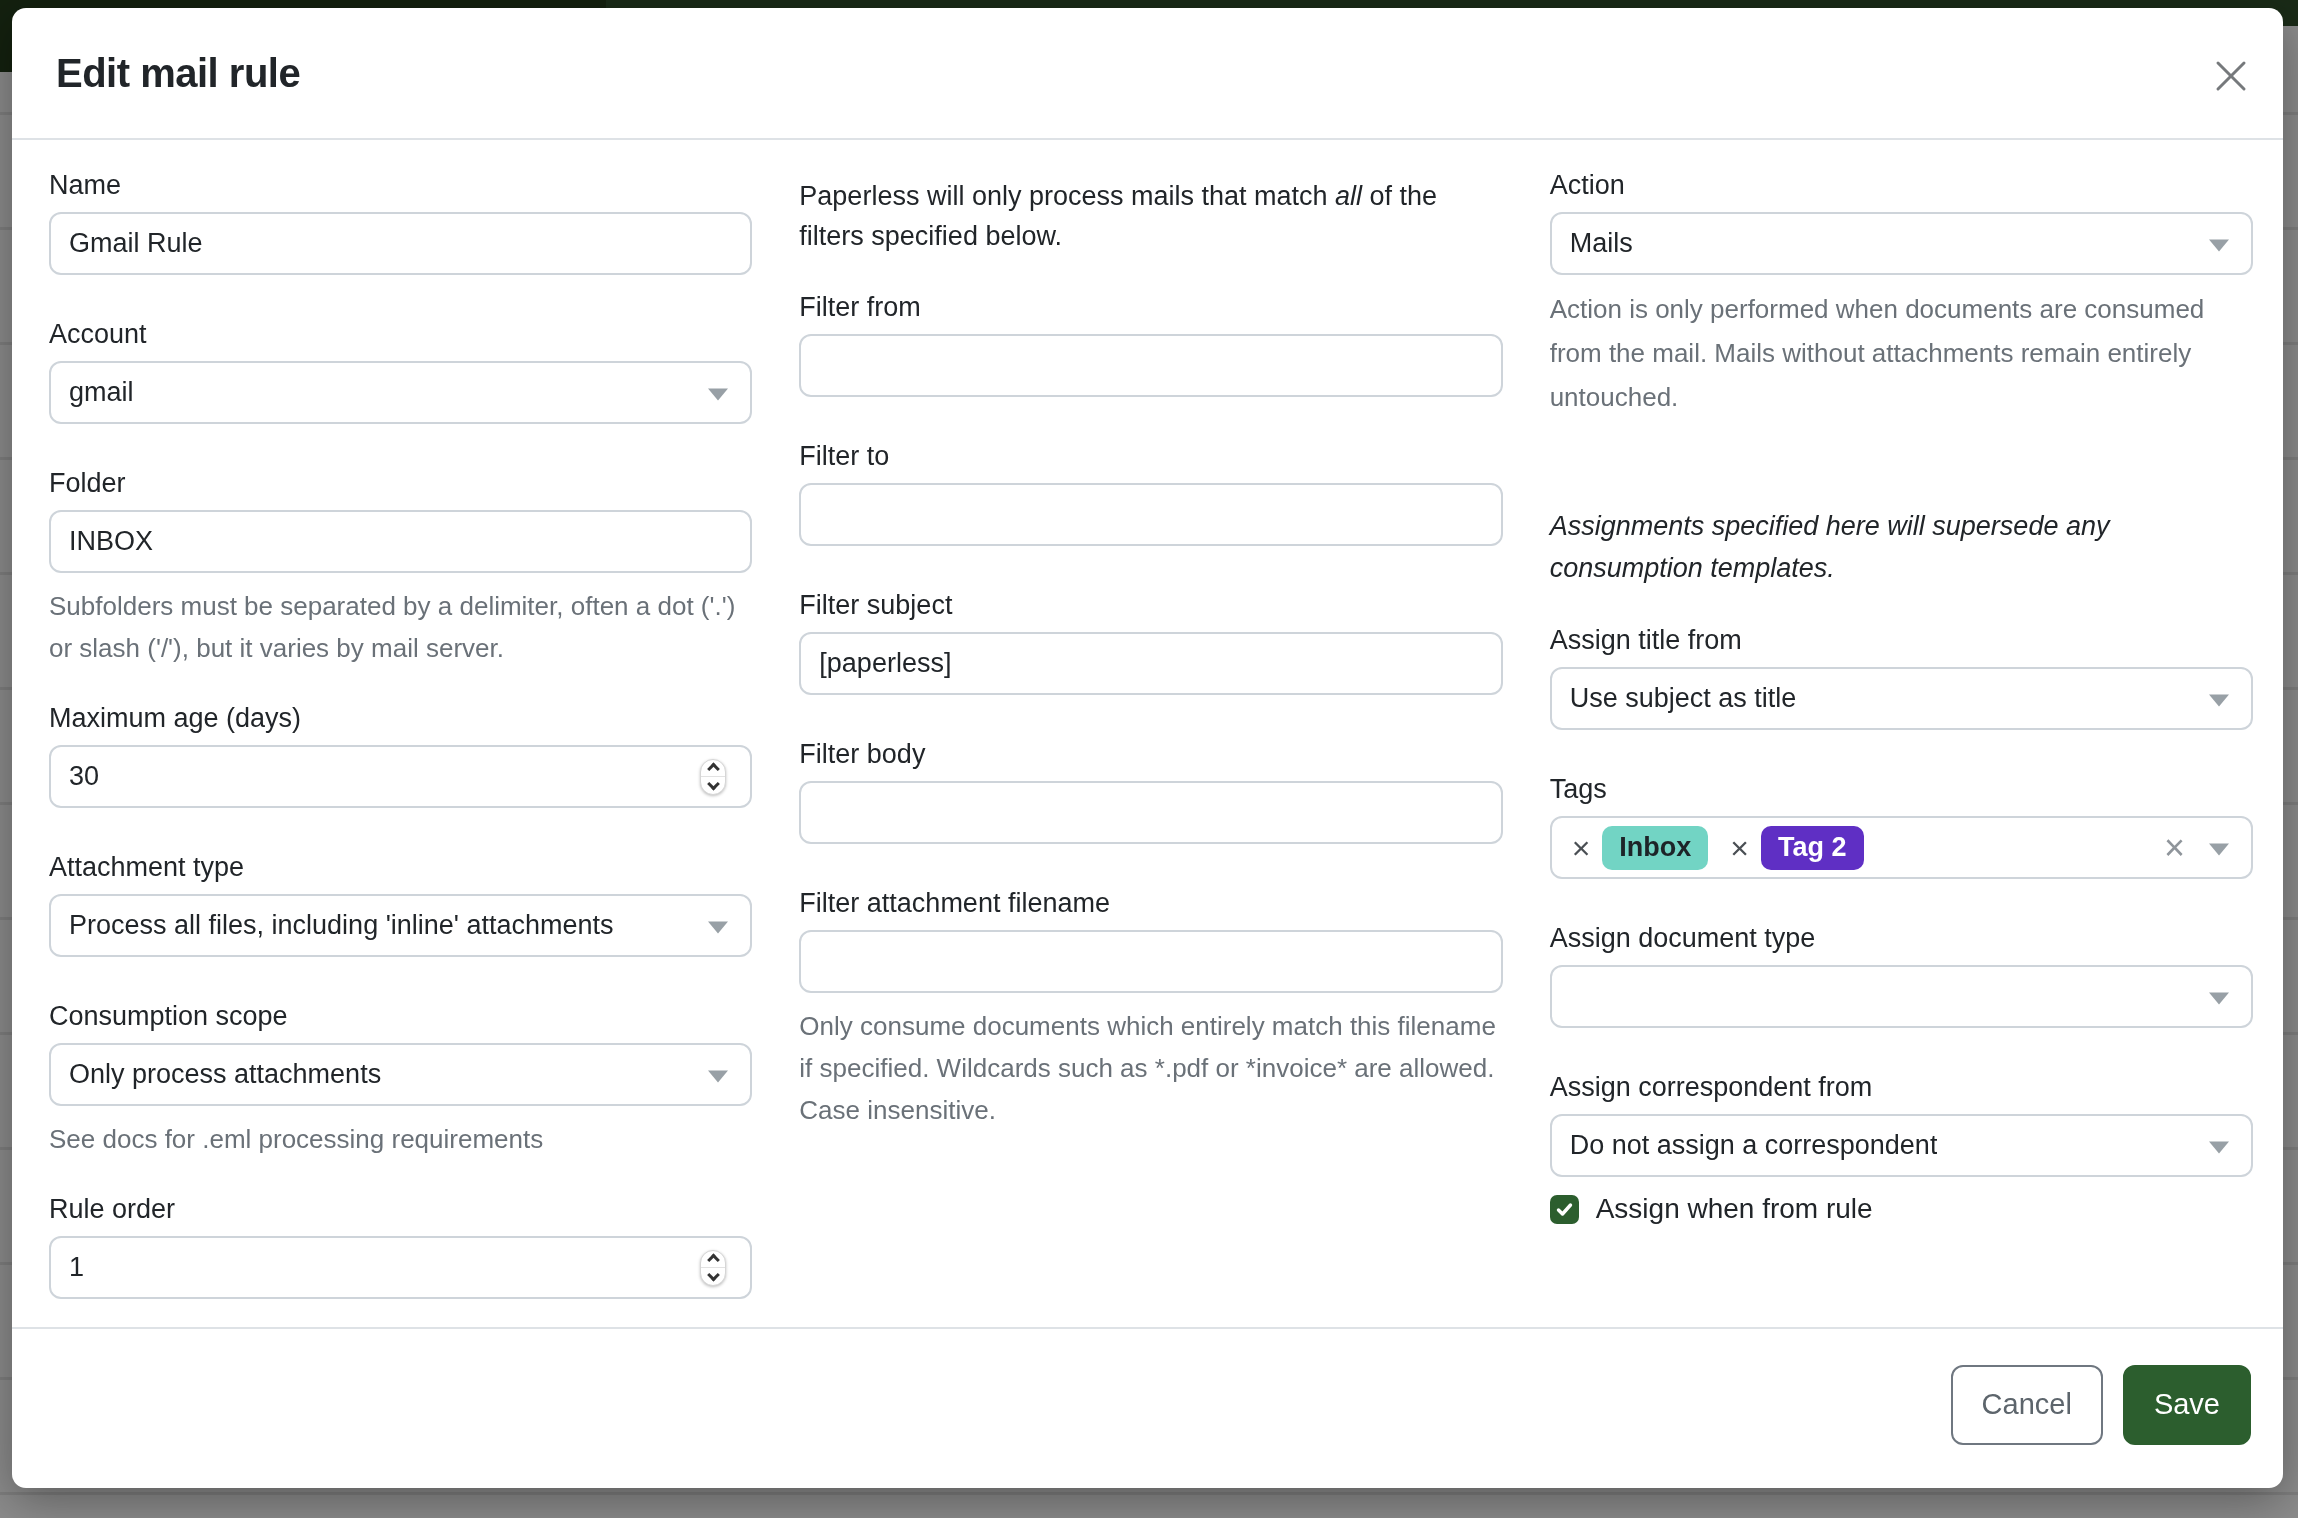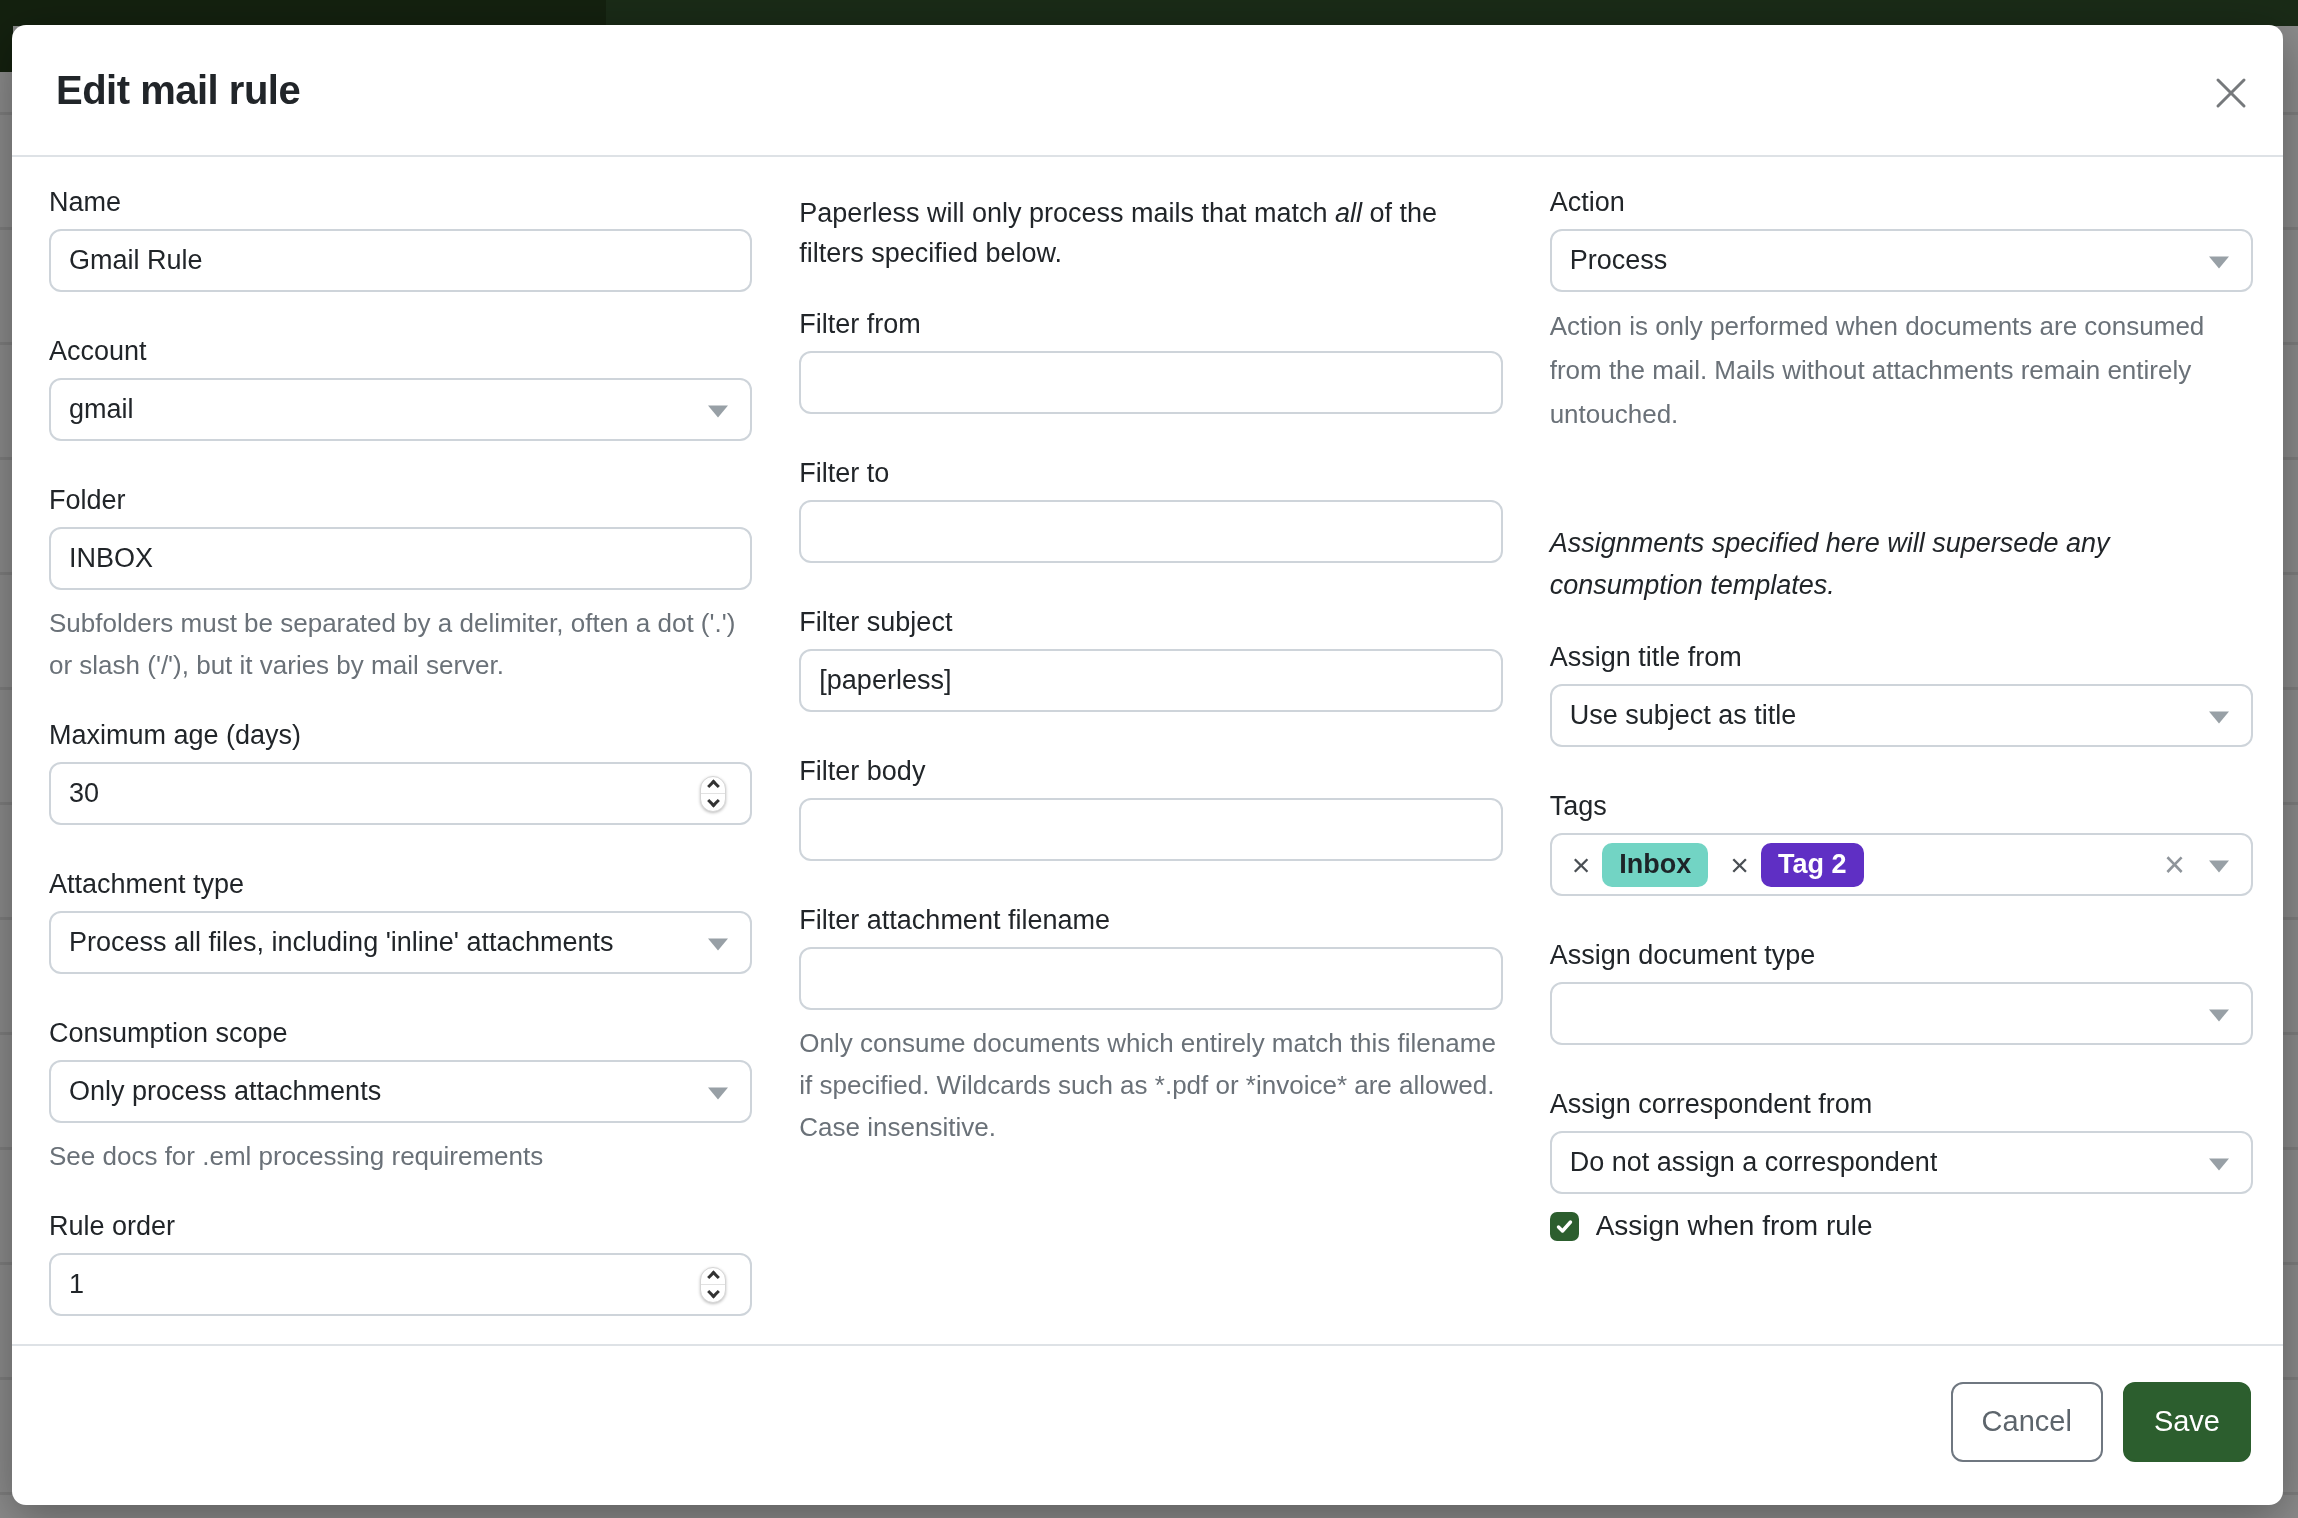--- a/index.html
+++ b/index.html
@@ -11,21 +11,21 @@
   }
   
   .backdrop { position:absolute; inset:0;
     background:repeating-linear-gradient(to bottom, #8c8c8c 0 112px, #7f7f7f 112px 115px);
   }
   .navbar-strip { position:absolute; top:0; left:0; width:100%; height:26px;
     background:linear-gradient(to right, var(--nav-dark) 0 606px, var(--nav-light) 606px 100%); }
   .navbar-left-edge { position:absolute; top:0; left:0; width:13px; height:72px; background:var(--nav-dark); }
 
   
-  .modal { position:absolute; left:12px; top:25px; width:2271px; height:1480px;
+  .modal { position:absolute; left:12px; top:8px; width:2271px; height:1480px;
     background:#fff; border-radius:14px; box-shadow:0 12px 48px rgba(0,0,0,.35);
     display:flex; flex-direction:column; }
   .modal-header { position:relative; height:132px; flex:none;
     border-bottom:2px solid #dee2e6; display:flex; align-items:center; padding:0 44px; }
   .modal-title { font-size:40px; font-weight:700; letter-spacing:-.5px; }
   .close-btn { position:absolute; top:46px; right:30px; width:44px; height:44px;
     border:none; background:transparent; cursor:pointer; display:flex; align-items:center; justify-content:center; }
 
   .modal-body { flex:1; padding:28px 30px 0 37px; display:grid;
     grid-template-columns:1fr 1fr 1fr; column-gap:47px; overflow:hidden; }
@@ -187,21 +187,21 @@
         <label class="lbl">Filter attachment filename</label>
         <input class="ctl" type="text" value="" style="">
         <div class="help">Only consume documents which entirely match this filename if specified. Wildcards such as *.pdf or *invoice* are allowed. Case insensitive.</div>
       </div>
     </div>
 
     <div>
       <div>
         <label class="lbl">Action</label>
         <div class="sel">
-          <span class="val">Process</span>
+          <span class="val">Mails</span>
           <span class="caret"></span>
         </div>
         <div class="help" style="line-height:44px;">Action is only performed when documents are consumed from the mail. Mails without attachments remain entirely untouched.</div>
       </div>
       <div class="note">Assignments specified here will supersede any consumption templates.</div>
       <div class="group">
         <label class="lbl">Assign title from</label>
         <div class="sel">
           <span class="val">Use subject as title</span>
           <span class="caret"></span>

